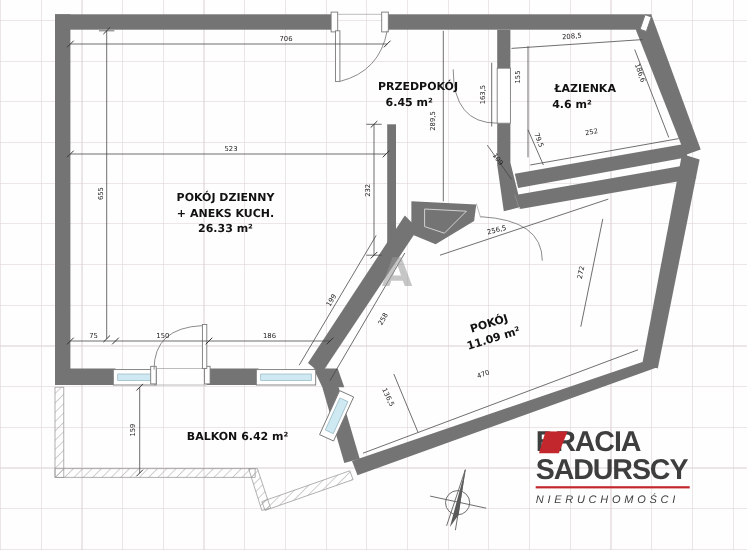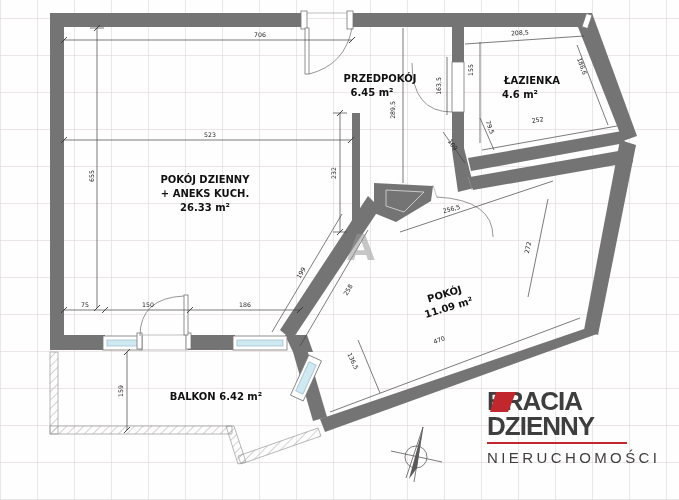--- a/index.html
+++ b/index.html
@@ -21,22 +21,22 @@
   .winframe{fill:#fff;stroke:#777;stroke-width:0.8;}
   .winglass{fill:#cfe9f2;stroke:#8fb2c0;stroke-width:0.6;}
   .thresh{stroke:#999;stroke-width:0.6;}
   .watermark{font-size:36px;font-weight:bold;fill:#9a9a9a;opacity:.55;}
   .logo{position:absolute;left:487px;top:389px;width:160px;color:#3e3e3e;}
   .logo-row{display:flex;align-items:flex-start;}
   .logo-line1,.logo-line2{font-family:"Liberation Sans",sans-serif;font-weight:bold;
     font-size:26px;line-height:25px;letter-spacing:-1px;}
   .logo-mark{margin-left:3px;margin-top:3px;}
   .logo-divider{width:140px;height:2px;background:#c2272d;margin-top:3px;}
-  .logo-tagline{font-family:"Liberation Sans",sans-serif;font-size:15px;
-    letter-spacing:3.4px;margin-top:5px;color:#3e3e3e;}
+  .logo-tagline{font-family:"Liberation Sans",sans-serif;font-size:10px;
+    letter-spacing:3.4px;margin-top:5px;color:#3e3e3e;font-style:italic;}
 </style>
 </head>
 <body>
 
 <div class="stage">
   <svg width="679" height="500" viewBox="0 0 679 500">
     <defs>
       <pattern id="hatch" width="6" height="6" patternUnits="userSpaceOnUse" patternTransform="rotate(45)">
         <line x1="0" y1="0" x2="0" y2="6" stroke="#a8a8a8" stroke-width="1"></line>
       </pattern>
@@ -199,17 +199,17 @@
     </g>
   </svg>
 
   <div class="logo">
     <div class="logo-row">
       <span class="logo-line1">BRACIA</span>
       <svg class="logo-mark" width="26" height="21" viewBox="0 0 26 21">
         <polygon points="6,0 26,0 18,20 0,20" fill="#c2272d"></polygon>
       </svg>
     </div>
-    <div class="logo-line2">DZIENNY</div>
+    <div class="logo-line2">SADURSCY</div>
     <div class="logo-divider"></div>
     <div class="logo-tagline">NIERUCHOMOŚCI</div>
   </div>
 </div>
 
 </body></html>

